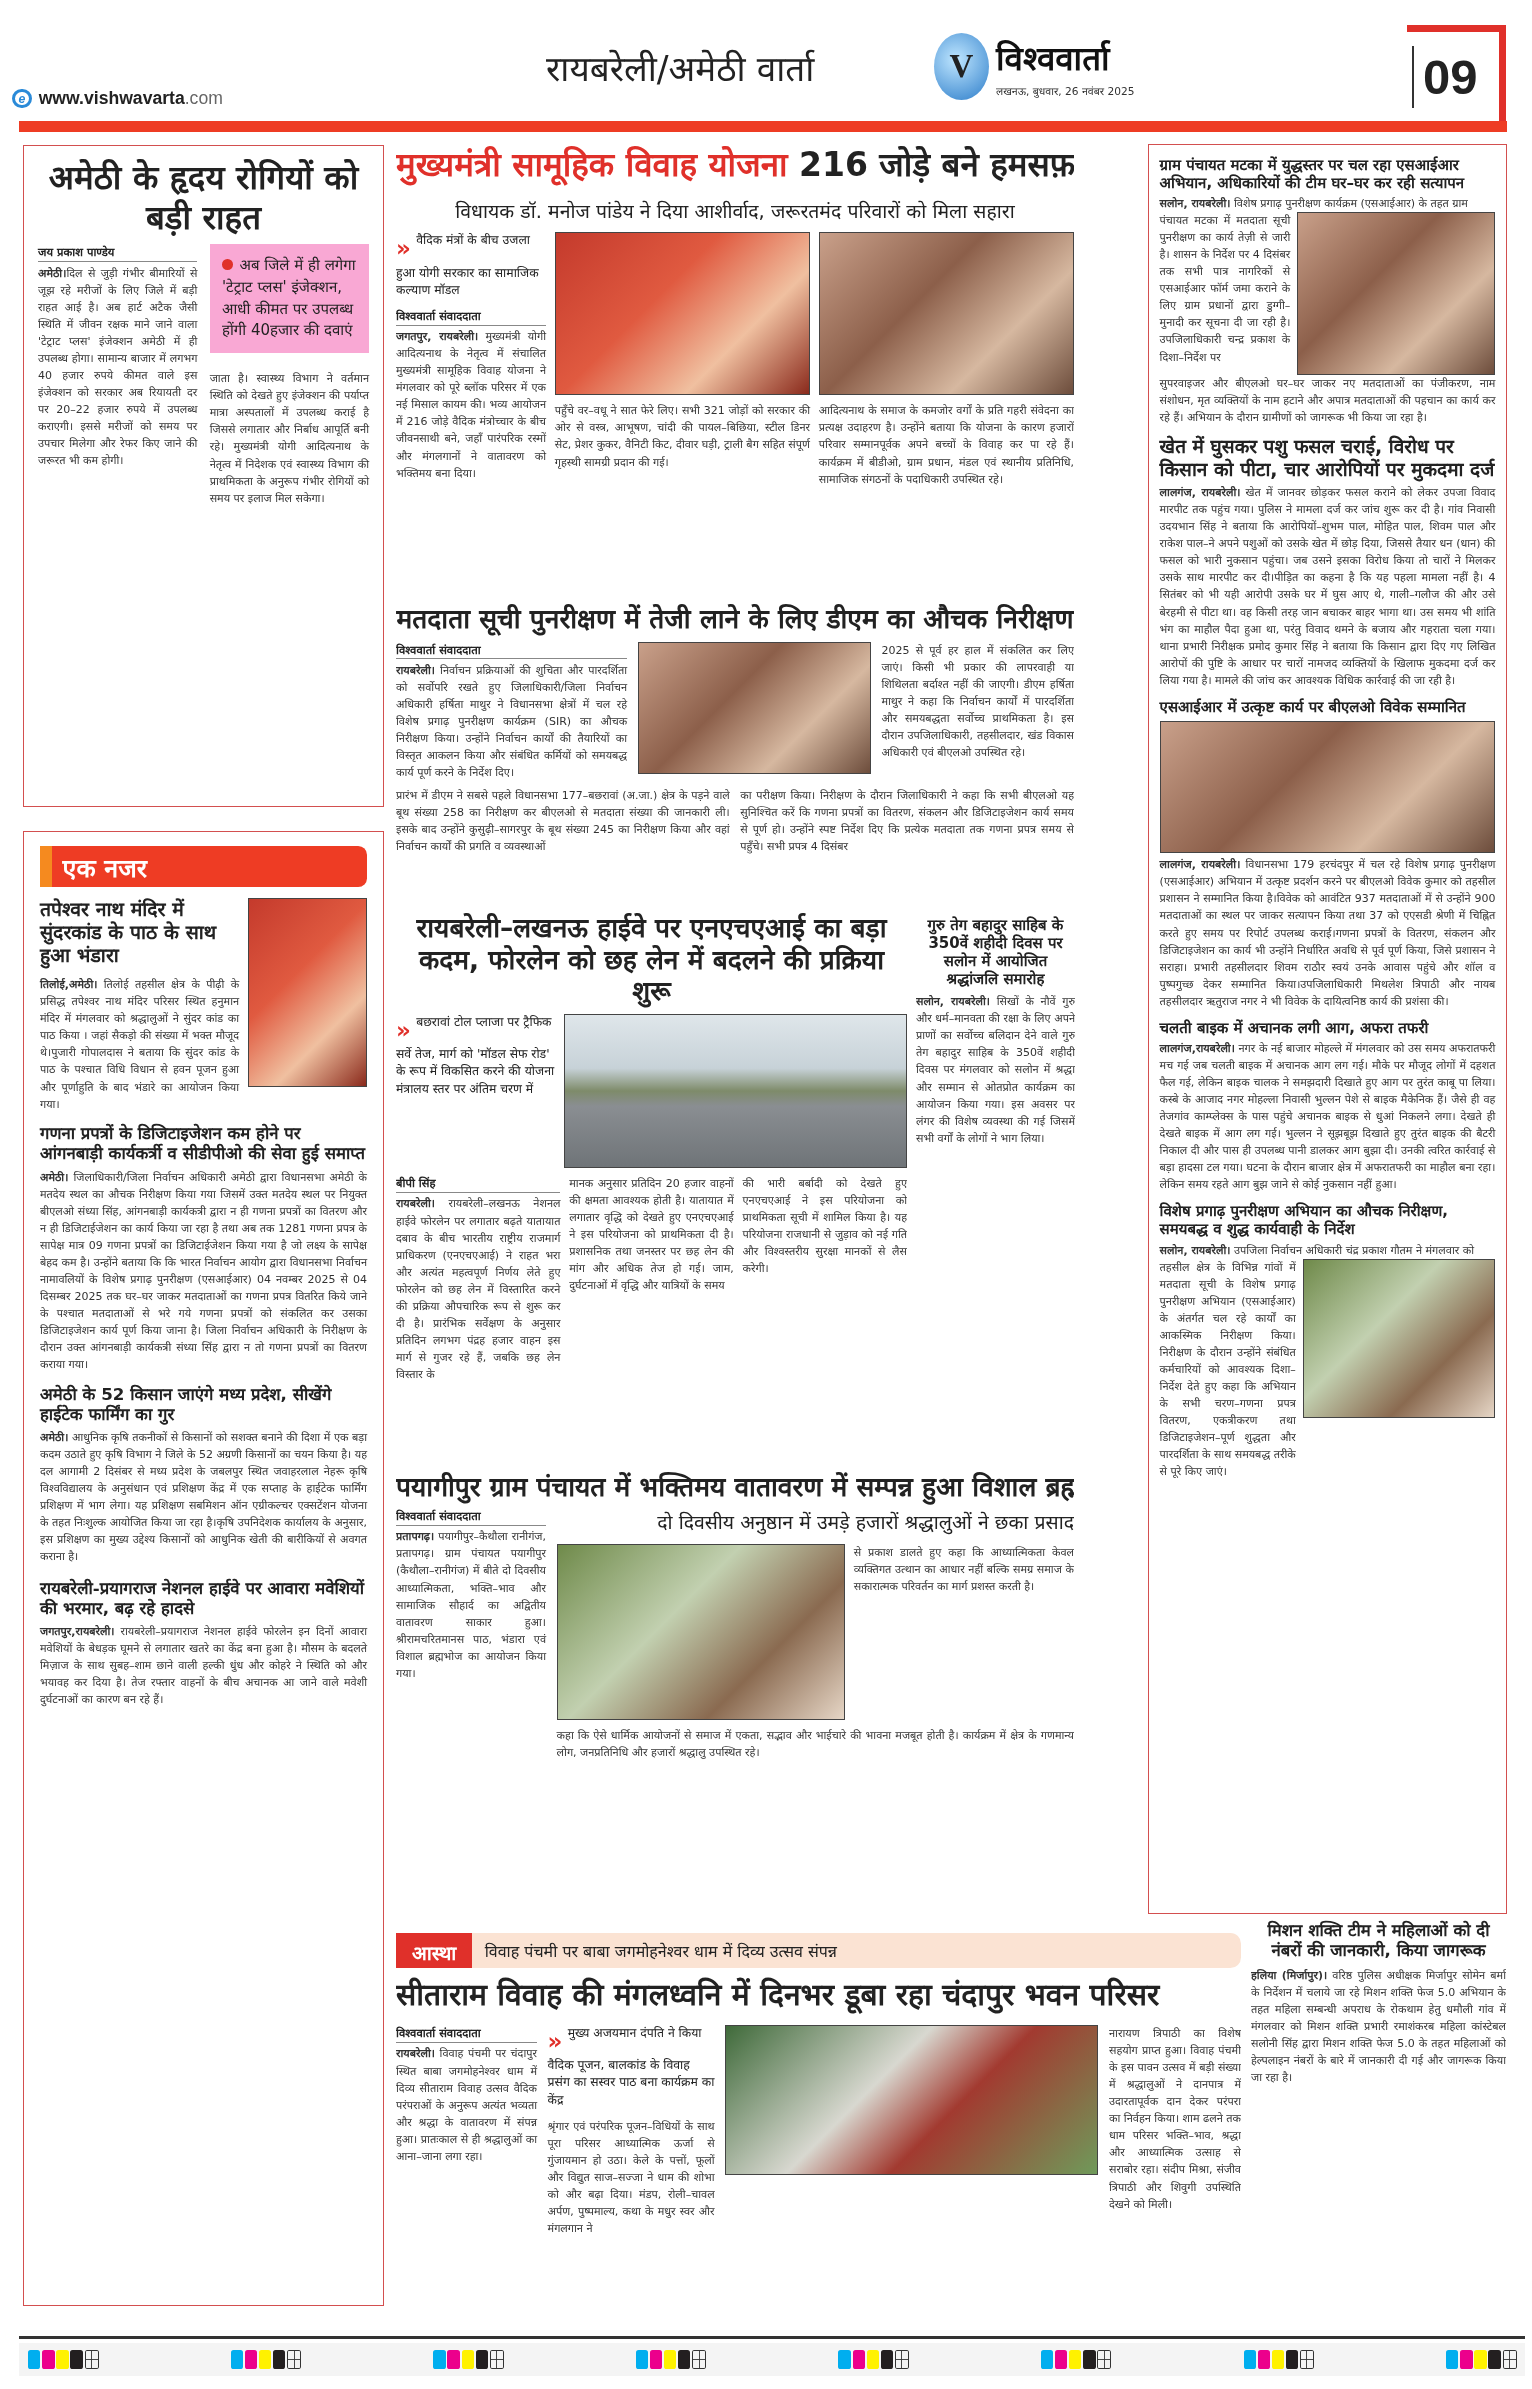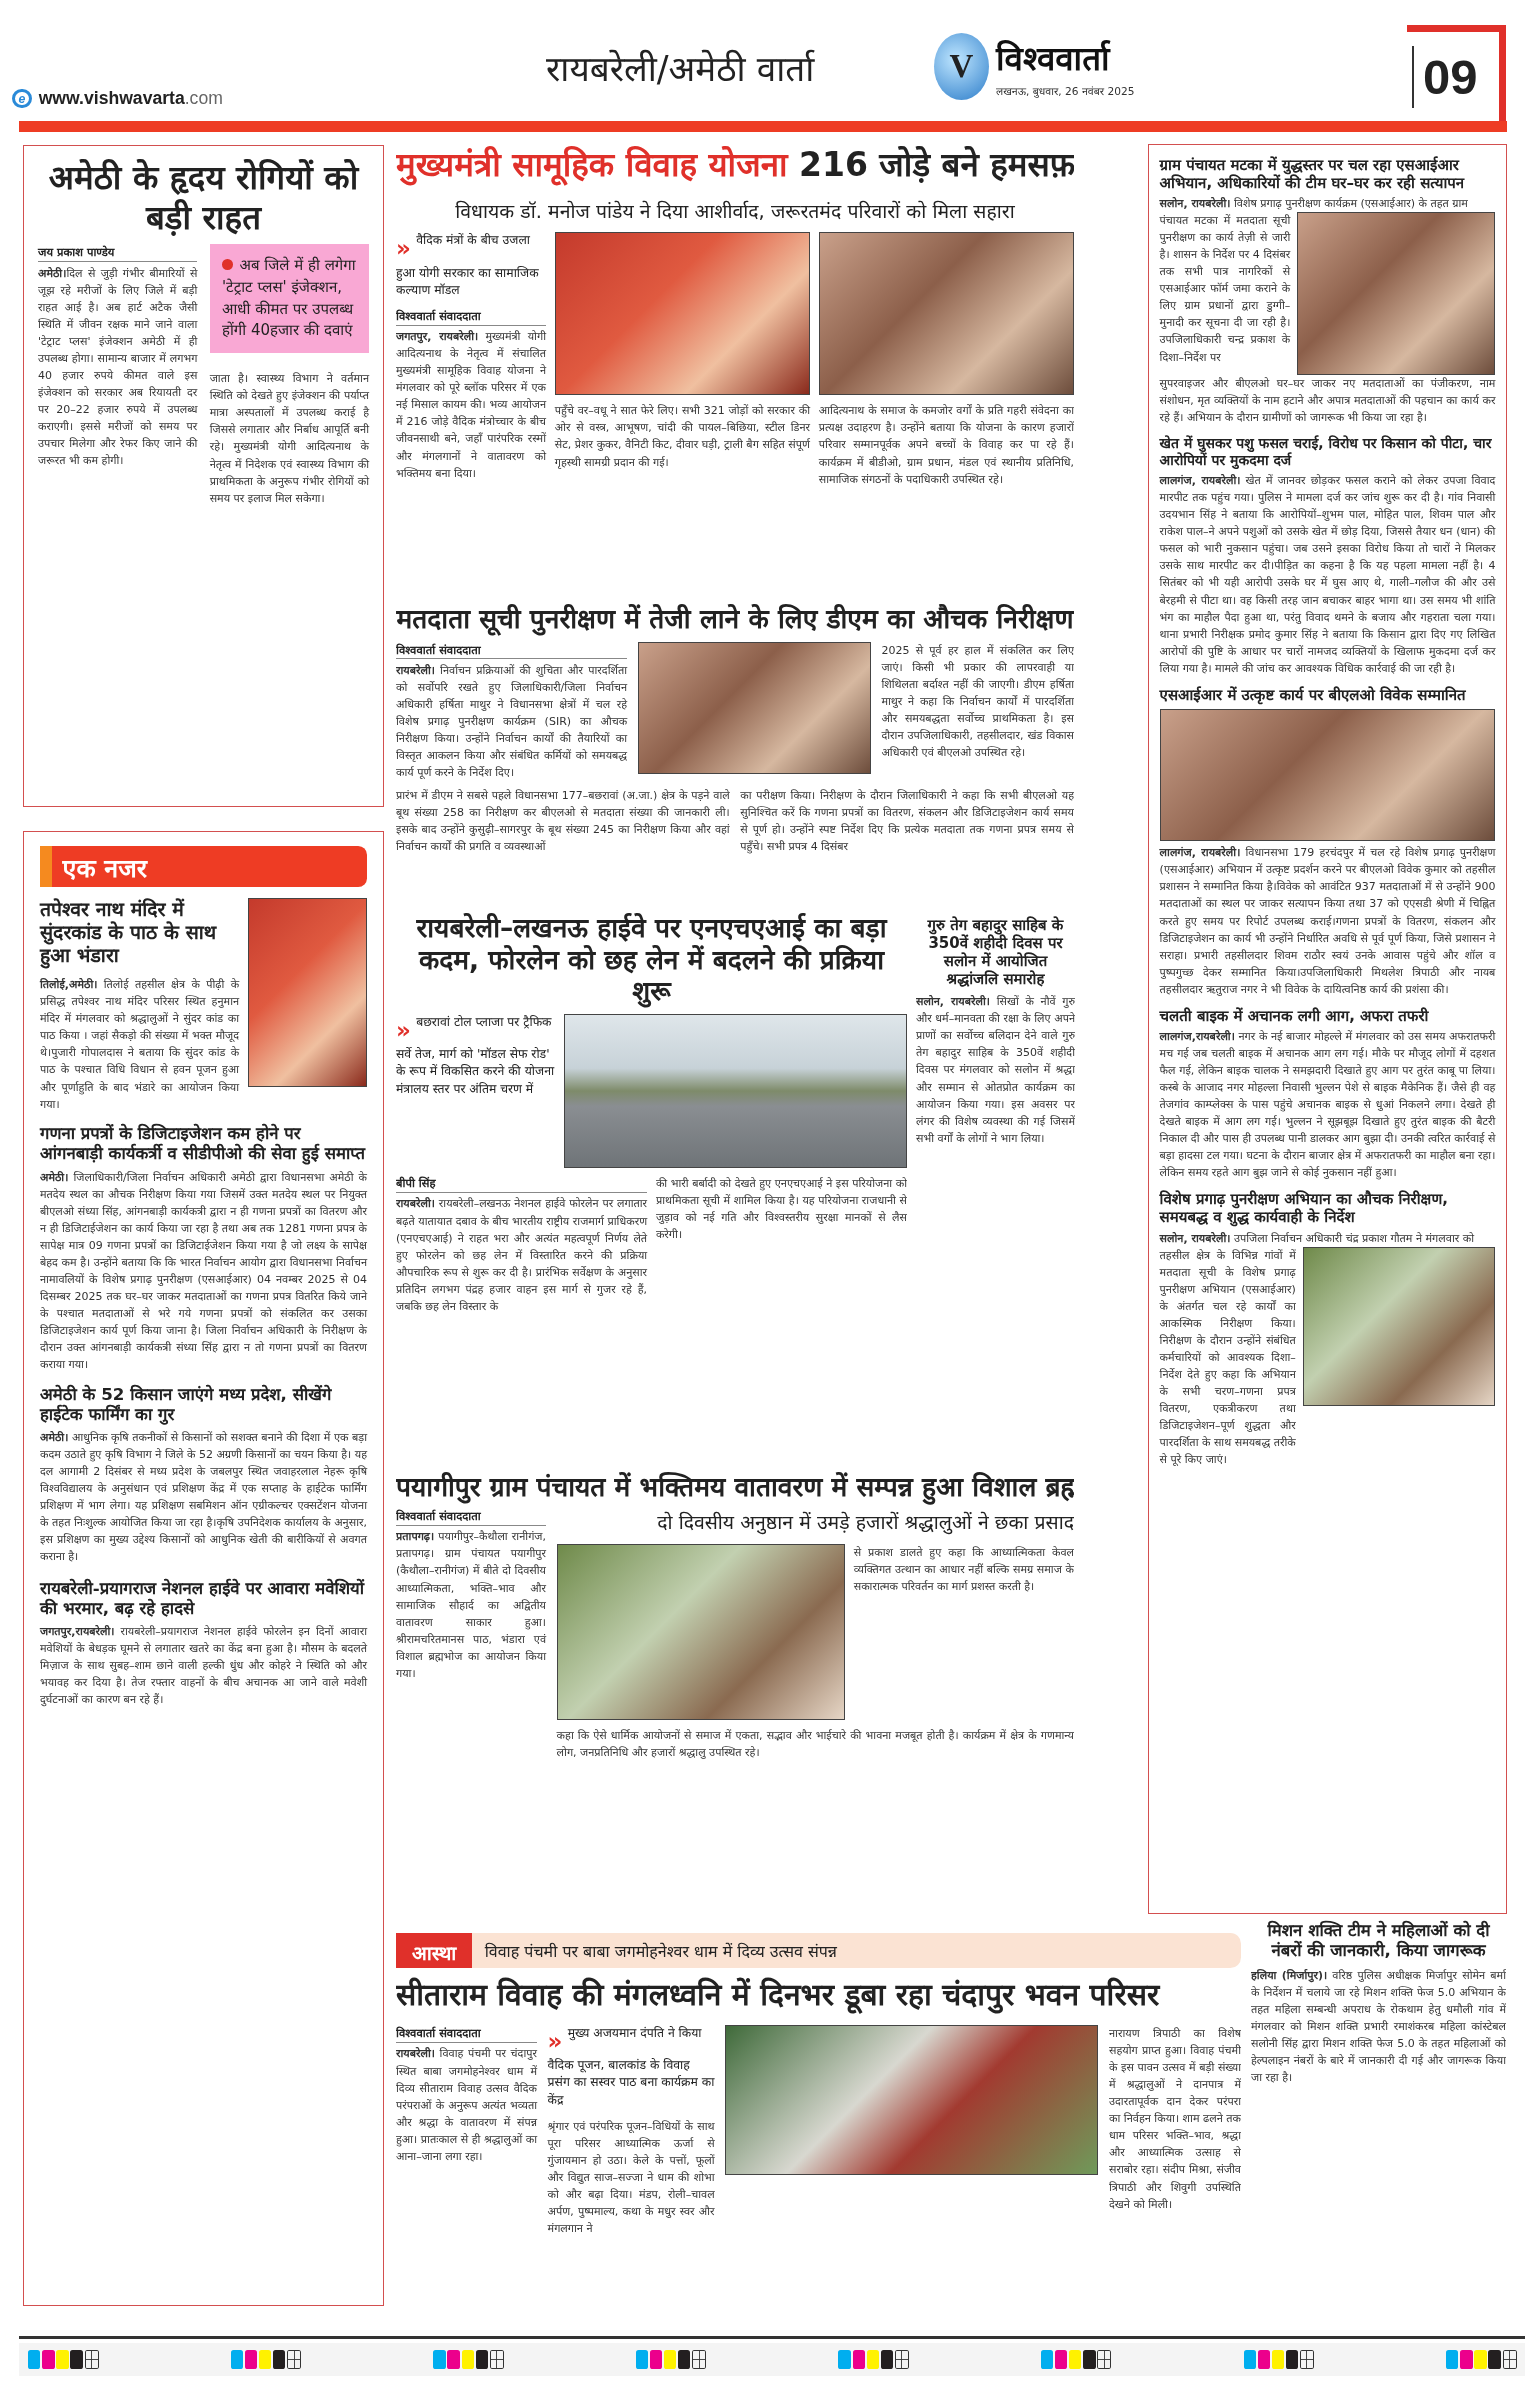--- a/index.html
+++ b/index.html
@@ -135,20 +135,21 @@
     <div style="width:159px">
       <div style="font-size:12.3px;line-height:1.4"><span class="chev">»</span><span>बछरावां टोल प्लाजा पर ट्रैफिक सर्वे तेज, मार्ग को 'मॉडल सेफ रोड' के रूप में विकसित करने की योजना मंत्रालय स्तर पर अंतिम चरण में</span></div>
     </div>
     <div class="photo road" style="flex:1;height:154px"></div>
   </div>
   <div style="display:flex;gap:8.8px;margin-top:7px">
     <div style="flex:1">
       <div class="byline">बीपी सिंह</div>
       <p class="txt"><span class="place">रायबरेली।</span> <span>रायबरेली–लखनऊ नेशनल हाईवे फोरलेन पर लगातार बढ़ते यातायात दबाव के बीच भारतीय राष्ट्रीय राजमार्ग प्राधिकरण (एनएचएआई) ने राहत भरा और अत्यंत महत्वपूर्ण निर्णय लेते हुए फोरलेन को छह लेन में विस्तारित करने की प्रक्रिया औपचारिक रूप से शुरू कर दी है। प्रारंभिक सर्वेक्षण के अनुसार प्रतिदिन लगभग पंद्रह हजार वाहन इस मार्ग से गुजर रहे हैं, जबकि छह लेन विस्तार के</span></p>
     </div>
+    <p class="txt" style="flex:1">मानक अनुसार प्रतिदिन 20 हजार वाहनों की क्षमता आवश्यक होती है। यातायात में लगातार वृद्धि को देखते हुए एनएचएआई ने इस परियोजना को प्राथमिकता दी है। प्रशासनिक तथा जनस्तर पर छह लेन की मांग और अधिक तेज हो गई। जाम, दुर्घटनाओं में वृद्धि और यात्रियों के समय</p>
     <p class="txt" style="flex:1">की भारी बर्बादी को देखते हुए एनएचएआई ने इस परियोजना को प्राथमिकता सूची में शामिल किया है। यह परियोजना राजधानी से जुड़ाव को नई गति और विश्वस्तरीय सुरक्षा मानकों से लैस करेगी।</p>
   </div>
 </div>
 
 <div class="abs" style="left:916px;top:916px;width:159px;height:520px;overflow:hidden">
   <div class="hl" style="font-size:15px;text-align:center">गुरु तेग बहादुर साहिब के 350वें शहीदी दिवस पर सलोन में आयोजित श्रद्धांजलि समारोह</div>
   <p class="txt" style="margin-top:5.3px"><span class="place">सलोन, रायबरेली।</span> <span>सिखों के नौवें गुरु और धर्म–मानवता की रक्षा के लिए अपने प्राणों का सर्वोच्च बलिदान देने वाले गुरु तेग बहादुर साहिब के 350वें शहीदी दिवस पर मंगलवार को सलोन में श्रद्धा और सम्मान से ओतप्रोत कार्यक्रम का आयोजन किया गया। इस अवसर पर लंगर की विशेष व्यवस्था की गई जिसमें सभी वर्गों के लोगों ने भाग लिया।</span></p>
 </div>
 
 <div class="abs" style="left:396px;top:1471px;width:678px;height:458px;overflow:hidden">
@@ -200,21 +201,21 @@
   <div>
     <div class="hl" style="font-size:15px">ग्राम पंचायत मटका में युद्धस्तर पर चल रहा एसआईआर अभियान, अधिकारियों की टीम घर–घर कर रही सत्यापन</div>
     <p class="txt" style="margin-top:3.5px"><span class="place">सलोन, रायबरेली।</span> <span>विशेष प्रगाढ़ पुनरीक्षण कार्यक्रम (एसआईआर) के तहत ग्राम</span></p>
     <div style="display:flex;gap:7px">
       <p class="txt" style="flex:1">पंचायत मटका में मतदाता सूची पुनरीक्षण का कार्य तेज़ी से जारी है। शासन के निर्देश पर 4 दिसंबर तक सभी पात्र नागरिकों से एसआईआर फॉर्म जमा कराने के लिए ग्राम प्रधानों द्वारा डुग्गी–मुनादी कर सूचना दी जा रही है।उपजिलाधिकारी चन्द्र प्रकाश के दिशा–निर्देश पर</p>
       <div class="photo" style="flex:1.5;height:163px"></div>
     </div>
     <p class="txt">सुपरवाइजर और बीएलओ घर–घर जाकर नए मतदाताओं का पंजीकरण, नाम संशोधन, मृत व्यक्तियों के नाम हटाने और अपात्र मतदाताओं की पहचान का कार्य कर रहे हैं। अभियान के दौरान ग्रामीणों को जागरूक भी किया जा रहा है।</p>
   </div>
   <div style="margin-top:8.8px">
-    <div class="hl" style="font-size:14px">खेत में घुसकर पशु फसल चराई, विरोध पर किसान को पीटा, चार आरोपियों पर मुकदमा दर्ज</div>
+    <div class="hl" style="font-size:19px">खेत में घुसकर पशु फसल चराई, विरोध पर किसान को पीटा, चार आरोपियों पर मुकदमा दर्ज</div>
     <p class="txt" style="margin-top:3.5px"><span class="place">लालगंज, रायबरेली।</span> <span>खेत में जानवर छोड़कर फसल कराने को लेकर उपजा विवाद मारपीट तक पहुंच गया। पुलिस ने मामला दर्ज कर जांच शुरू कर दी है। गांव निवासी उदयभान सिंह ने बताया कि आरोपियों–शुभम पाल, मोहित पाल, शिवम पाल और राकेश पाल–ने अपने पशुओं को उसके खेत में छोड़ दिया, जिससे तैयार धन (धान) की फसल को भारी नुकसान पहुंचा। जब उसने इसका विरोध किया तो चारों ने मिलकर उसके साथ मारपीट कर दी।पीड़ित का कहना है कि यह पहला मामला नहीं है। 4 सितंबर को भी यही आरोपी उसके घर में घुस आए थे, गाली–गलौज की और उसे बेरहमी से पीटा था। वह किसी तरह जान बचाकर बाहर भागा था। उस समय भी शांति भंग का माहौल पैदा हुआ था, परंतु विवाद थमने के बजाय और गहराता चला गया।थाना प्रभारी निरीक्षक प्रमोद कुमार सिंह ने बताया कि किसान द्वारा दिए गए लिखित आरोपों की पुष्टि के आधार पर चारों नामजद व्यक्तियों के खिलाफ मुकदमा दर्ज कर लिया गया है। मामले की जांच कर आवश्यक विधिक कार्रवाई की जा रही है।</span></p>
   </div>
   <div style="margin-top:8.8px">
     <div class="hl" style="font-size:15px">एसआईआर में उत्कृष्ट कार्य पर बीएलओ विवेक सम्मानित</div>
     <div class="photo" style="height:132px;margin-top:5.3px"></div>
     <p class="txt" style="margin-top:3.5px"><span class="place">लालगंज, रायबरेली।</span> <span>विधानसभा 179 हरचंदपुर में चल रहे विशेष प्रगाढ़ पुनरीक्षण (एसआईआर) अभियान में उत्कृष्ट प्रदर्शन करने पर बीएलओ विवेक कुमार को तहसील प्रशासन ने सम्मानित किया है।विवेक को आवंटित 937 मतदाताओं में से उन्होंने 900 मतदाताओं का स्थल पर जाकर सत्यापन किया तथा 37 को एएसडी श्रेणी में चिह्नित करते हुए समय पर रिपोर्ट उपलब्ध कराई।गणना प्रपत्रों के वितरण, संकलन और डिजिटाइजेशन का कार्य भी उन्होंने निर्धारित अवधि से पूर्व पूर्ण किया, जिसे प्रशासन ने सराहा। प्रभारी तहसीलदार शिवम राठौर स्वयं उनके आवास पहुंचे और शॉल व पुष्पगुच्छ देकर सम्मानित किया।उपजिलाधिकारी मिथलेश त्रिपाठी और नायब तहसीलदार ऋतुराज नगर ने भी विवेक के दायित्वनिष्ठ कार्य की प्रशंसा की।</span></p>
   </div>
   <div style="margin-top:8.8px">
     <div class="hl" style="font-size:15px">चलती बाइक में अचानक लगी आग, अफरा तफरी</div>
     <p class="txt" style="margin-top:3.5px"><span class="place">लालगंज,रायबरेली।</span> <span>नगर के नई बाजार मोहल्ले में मंगलवार को उस समय अफरातफरी मच गई जब चलती बाइक में अचानक आग लग गई। मौके पर मौजूद लोगों में दहशत फैल गई, लेकिन बाइक चालक ने समझदारी दिखाते हुए आग पर तुरंत काबू पा लिया। कस्बे के आजाद नगर मोहल्ला निवासी भुल्लन पेशे से बाइक मैकेनिक हैं। जैसे ही वह तेजगांव काम्प्लेक्स के पास पहुंचे अचानक बाइक से धुआं निकलने लगा। देखते ही देखते बाइक में आग लग गई। भुल्लन ने सूझबूझ दिखाते हुए तुरंत बाइक की बैटरी निकाल दी और पास ही उपलब्ध पानी डालकर आग बुझा दी। उनकी त्वरित कार्रवाई से बड़ा हादसा टल गया। घटना के दौरान बाजार क्षेत्र में अफरातफरी का माहौल बना रहा। लेकिन समय रहते आग बुझ जाने से कोई नुकसान नहीं हुआ।</span></p>

